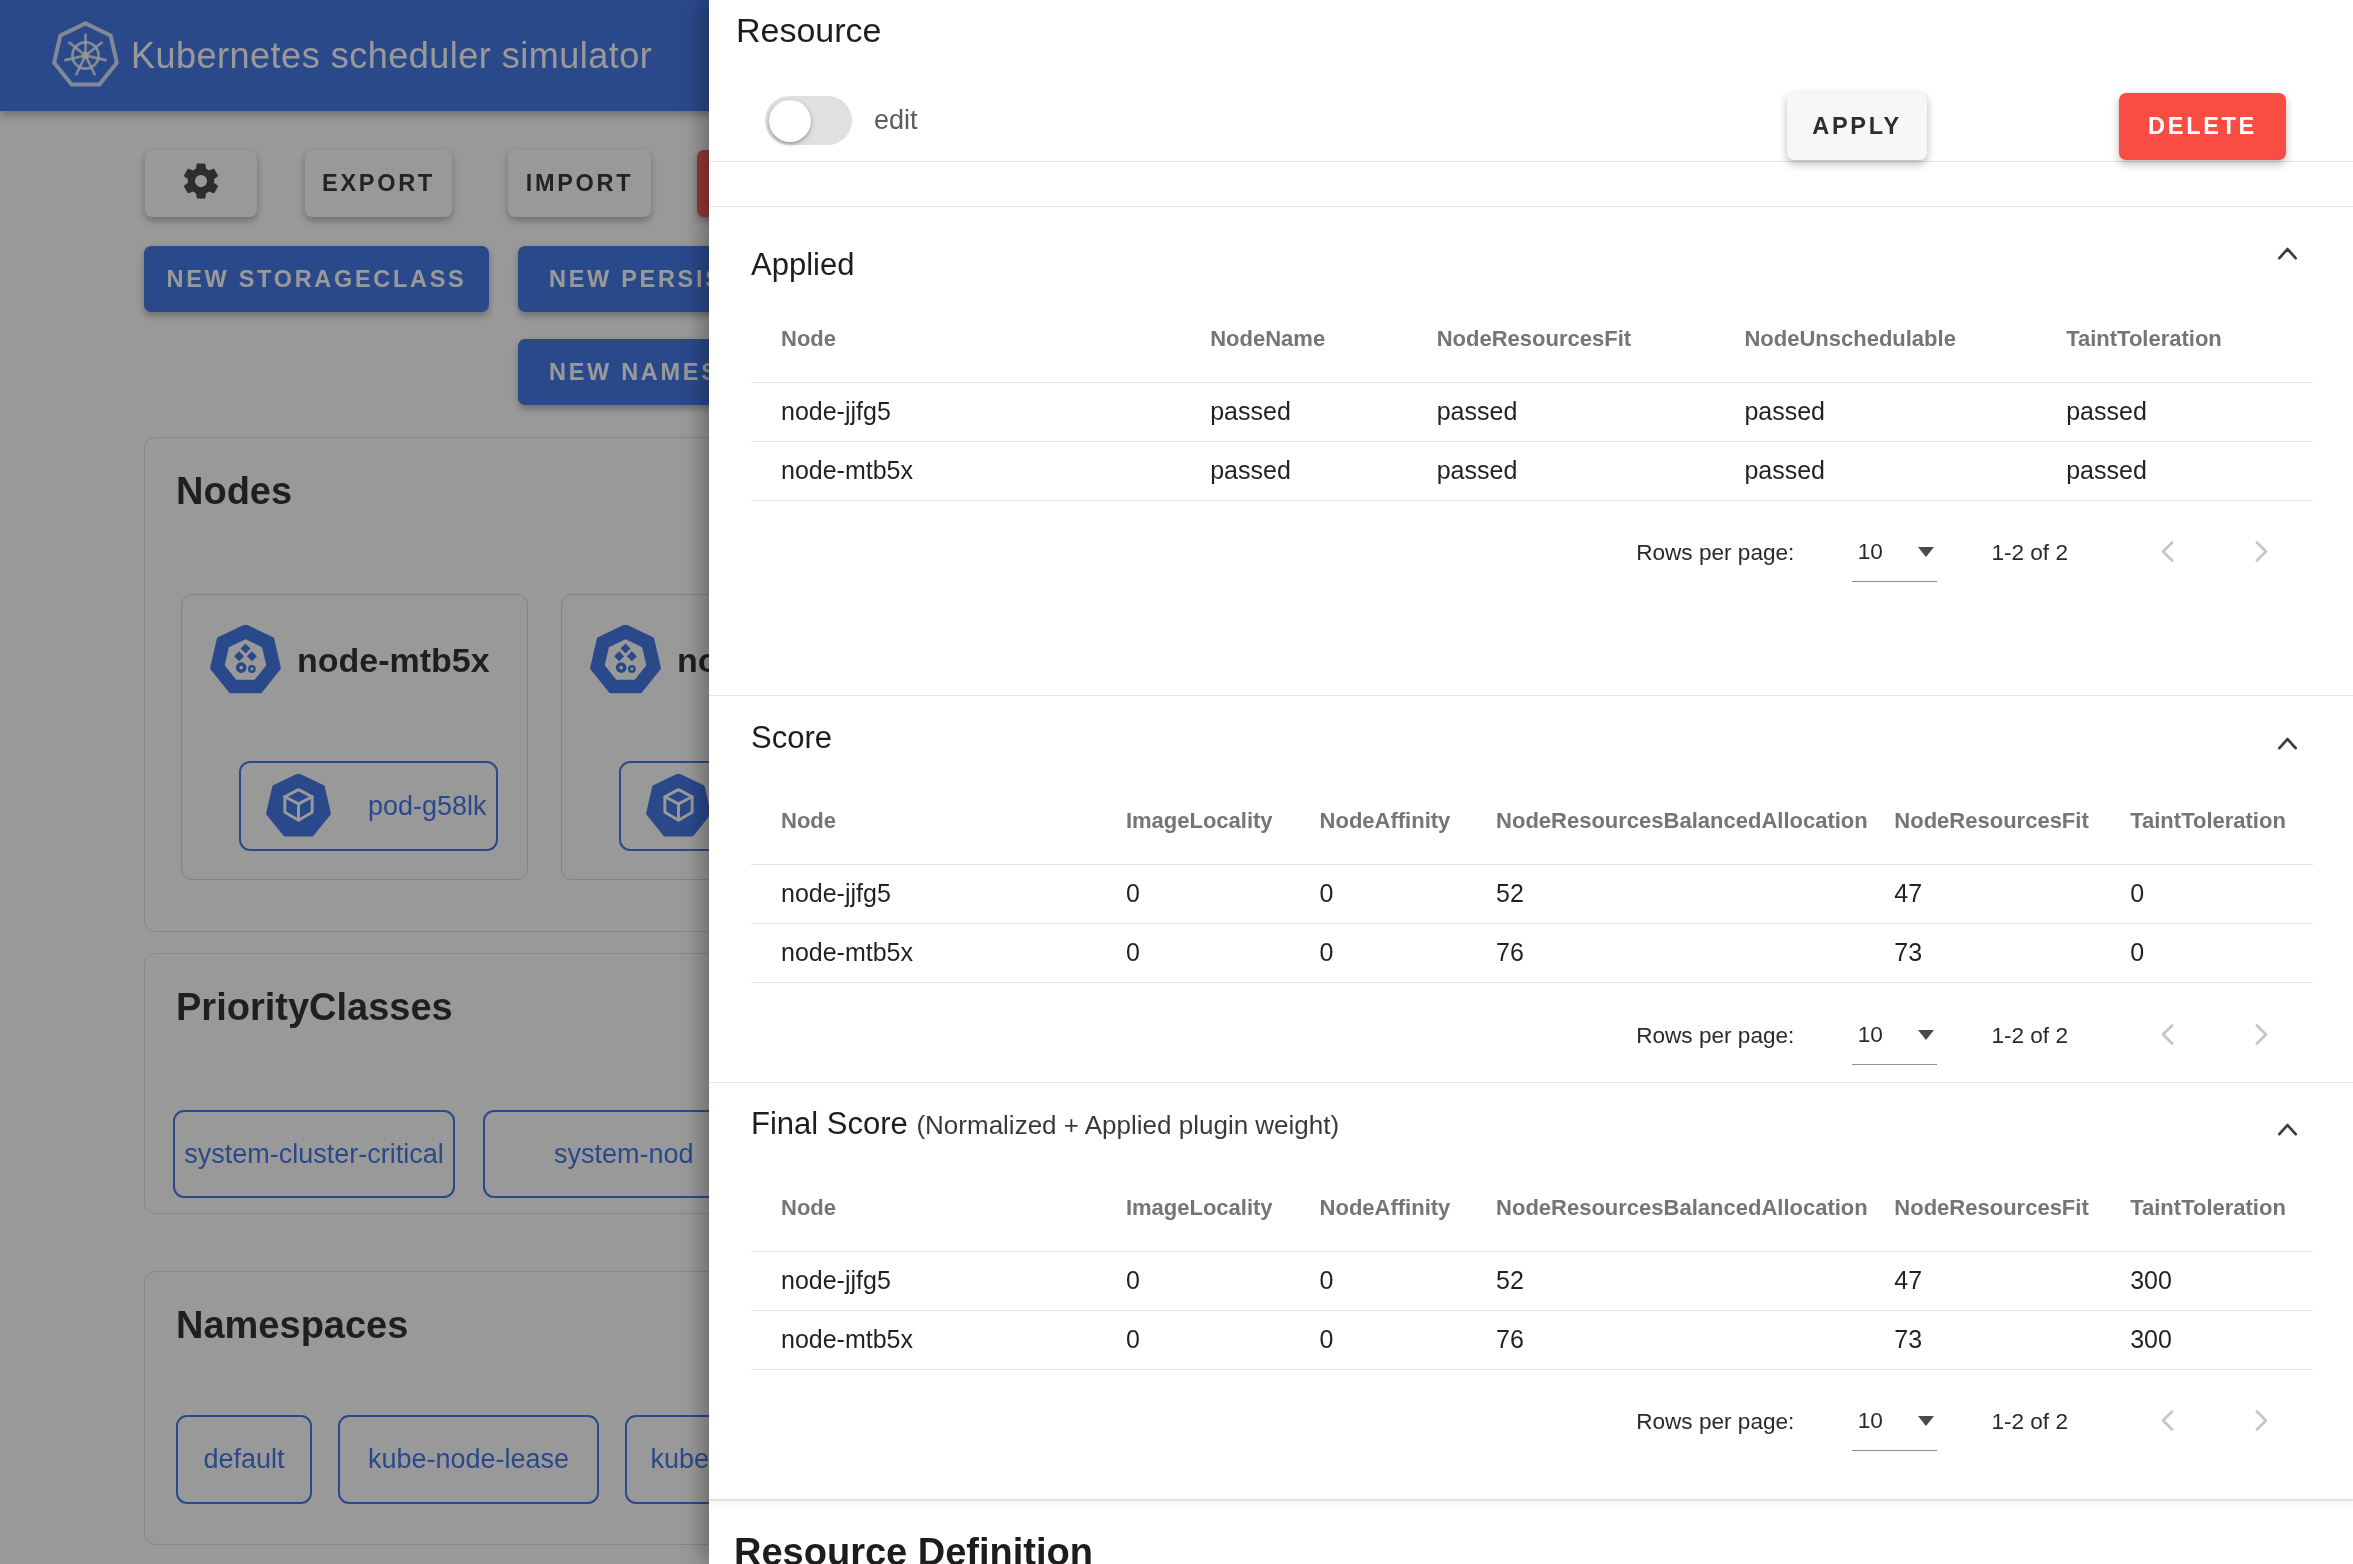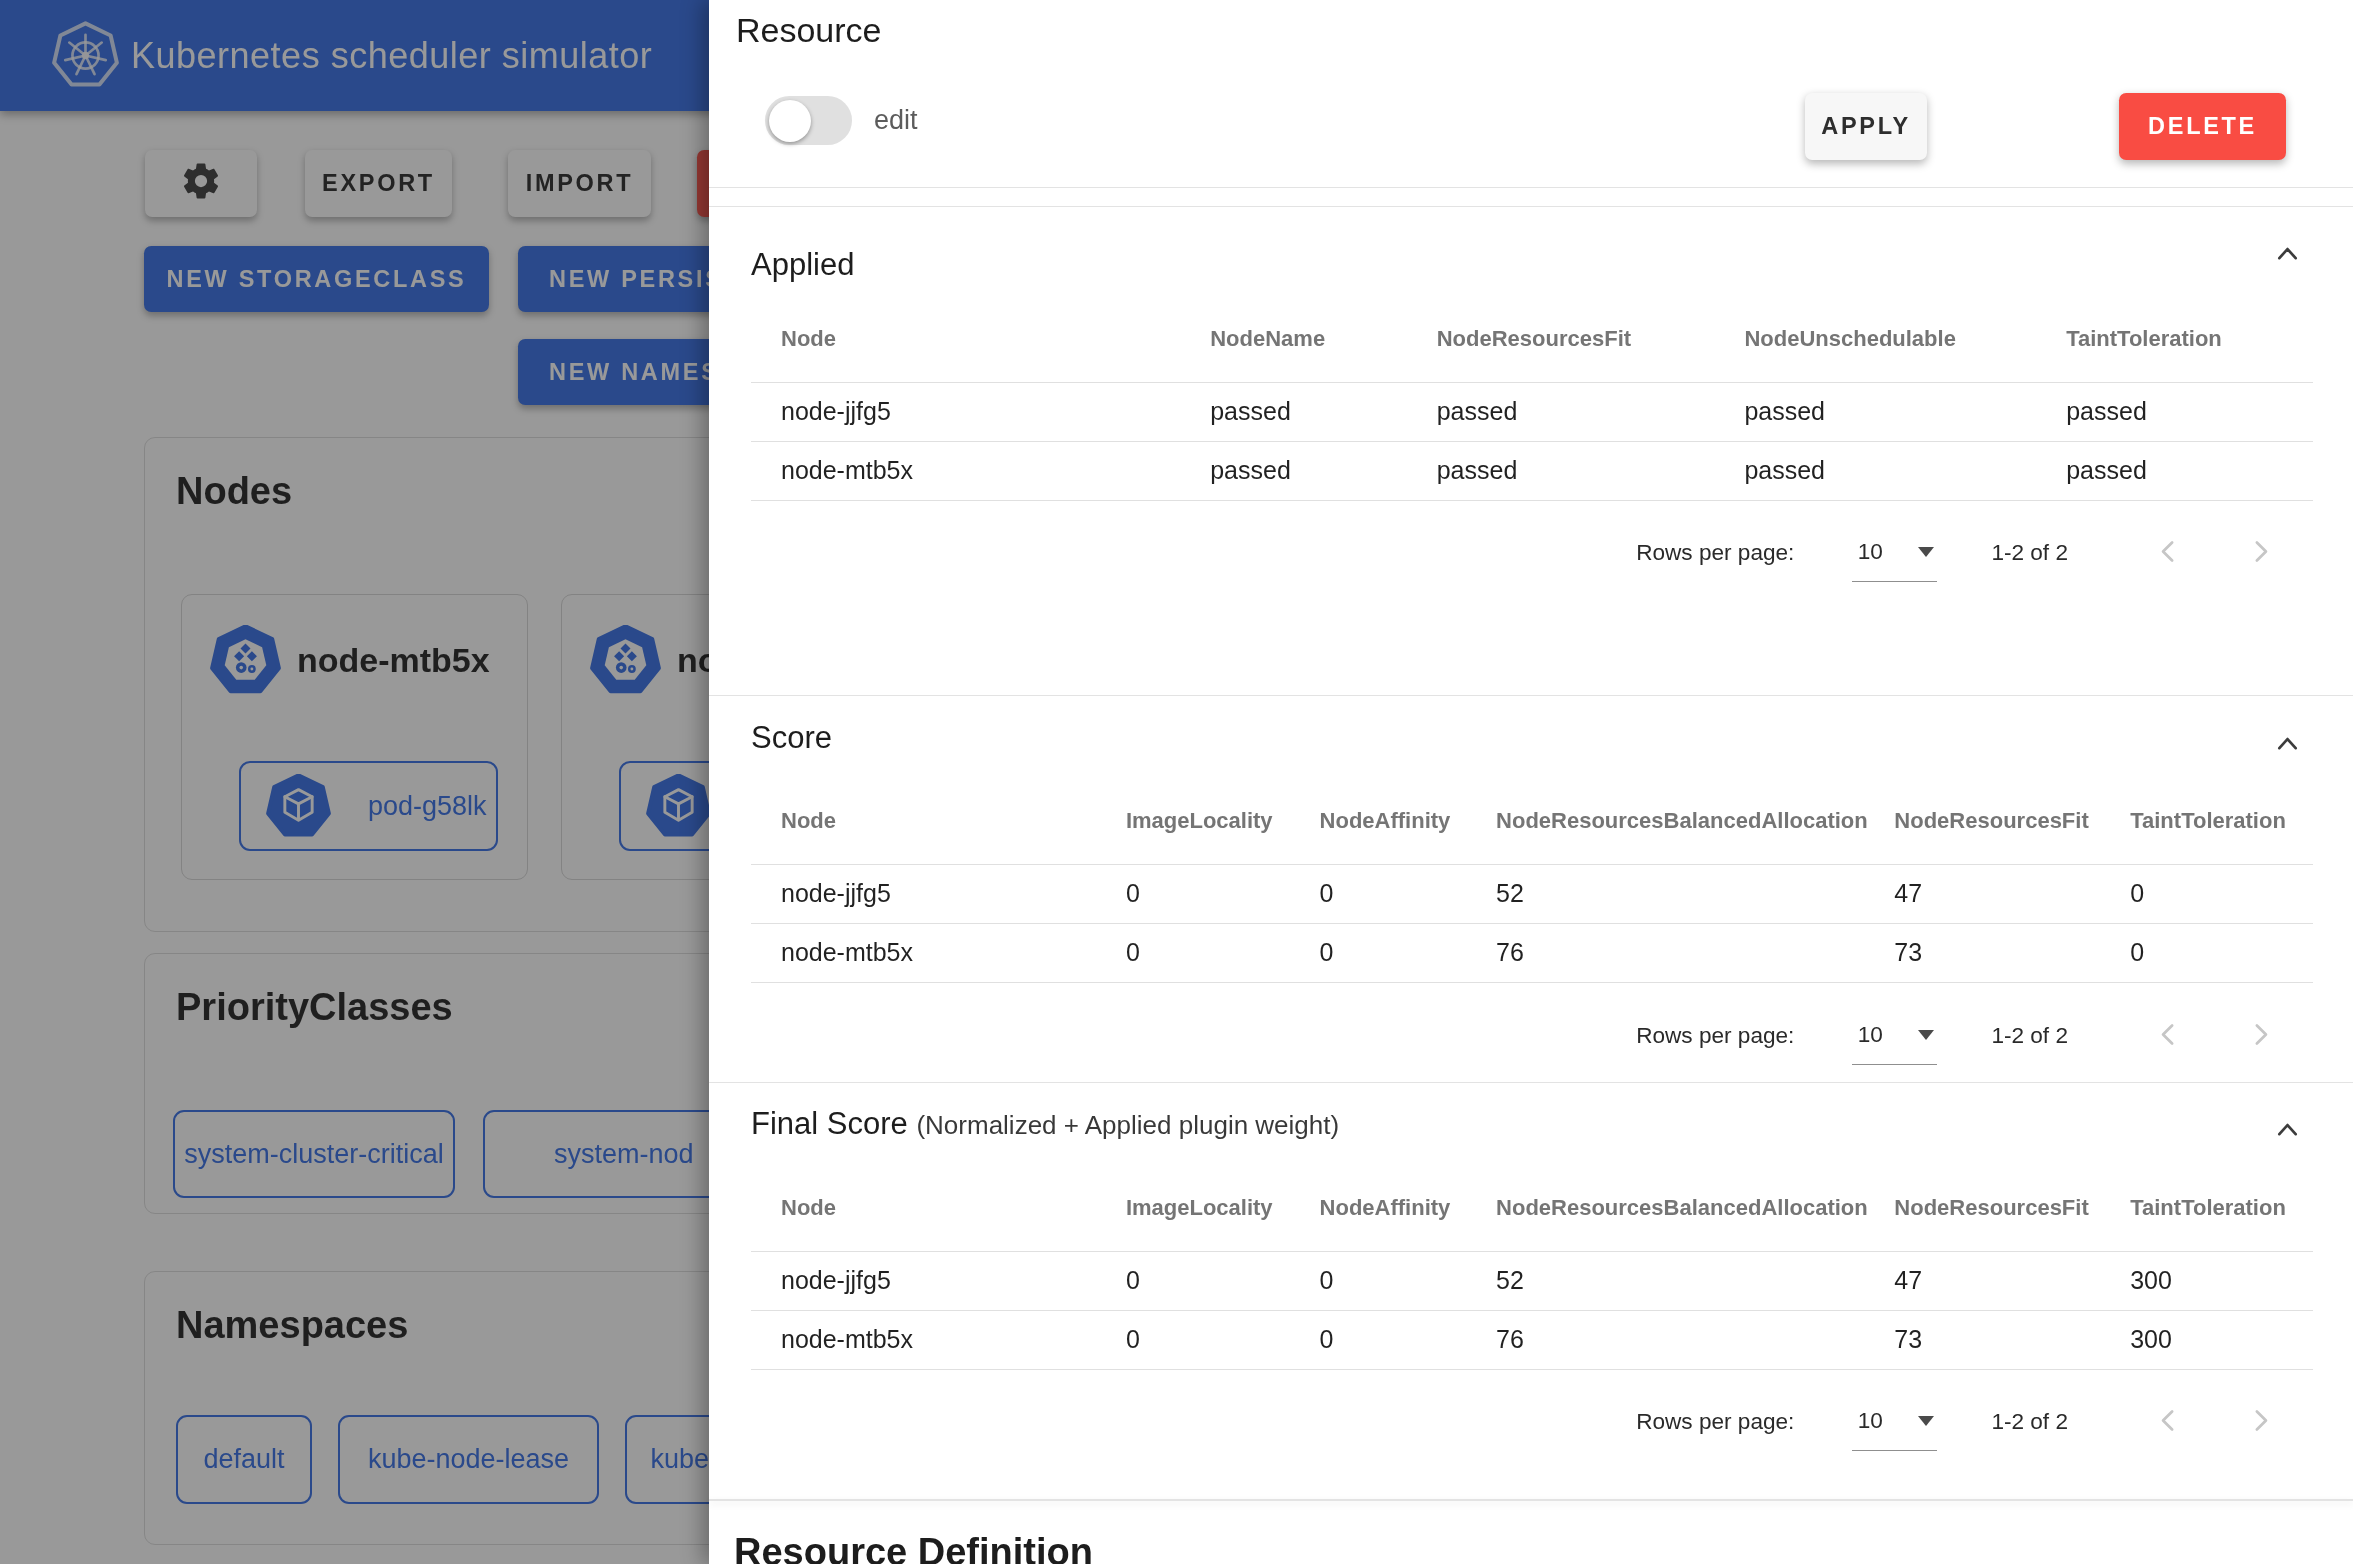--- a/index.html
+++ b/index.html
@@ -29,22 +29,22 @@
   .chip { position:absolute; border:2.3px solid var(--primary); border-radius:11px; background:#fff; display:flex; align-items:center; justify-content:center; font-size:27px; color:var(--primary); }
   .chip-left { justify-content:flex-start; }
 
   
   .scrim { position:absolute; inset:0; background:rgba(33,33,33,.46); z-index:50; cursor:pointer; }
   .drawer { position:absolute; top:0; right:0; width:1645px; height:1565px; background:#fff; z-index:100; box-shadow:-7.2px 0 20px rgba(0,0,0,.3); }
   .drawer-title { position:absolute; left:27px; top:11px; font-size:34px; color:#1d1d1d; }
   .switch { position:absolute; left:56px; top:96px; width:87px; height:49px; border-radius:24.4px; background:#e0e0e0; cursor:pointer; }
   .switch .thumb { position:absolute; left:3.6px; top:3.6px; width:42px; height:42px; border-radius:50%; background:#fff; box-shadow:0 1.8px 4.5px rgba(0,0,0,.35); }
   .edit-label { position:absolute; left:165px; top:96px; line-height:49px; font-size:27px; color:#5c5c5c; }
-  .topbar { position:absolute; left:0; top:0; right:0; height:188px; border-bottom:1.8px solid #e3e3e3; }
-  .apply-btn { position:absolute; top:93px; right:427px; height:67px; padding:0 16px; background:#f7f7f7; color:#2e2e2e; border-radius:7.2px; box-shadow:0 3.6px 8.1px rgba(0,0,0,.28); display:flex; align-items:center; font-size:23.5px; font-weight:bold; letter-spacing:2.7px; cursor:pointer; }
+  .topbar { position:absolute; left:0; top:0; right:0; height:162px; border-bottom:1.8px solid #e3e3e3; }
+  .apply-btn { position:absolute; top:93px; right:427px; height:67px; padding:0 25px; background:#f7f7f7; color:#2e2e2e; border-radius:7.2px; box-shadow:0 3.6px 8.1px rgba(0,0,0,.28); display:flex; align-items:center; font-size:23.5px; font-weight:bold; letter-spacing:2.7px; cursor:pointer; }
   .delete-btn { position:absolute; top:93px; right:68px; height:67px; padding:0 29px; background:var(--danger); color:#fff; border-radius:7.2px; box-shadow:0 3.6px 8.1px rgba(0,0,0,.28); display:flex; align-items:center; font-size:23.5px; font-weight:bold; letter-spacing:2.7px; cursor:pointer; }
 
   .section { position:absolute; left:0; right:0; border-top:1.8px solid #e3e3e3; }
   .section h2 { position:absolute; left:42px; font-size:31px; font-weight:400; color:#1d1d1d; }
   .section h2 .sub { font-size:26px; color:rgba(0,0,0,.78); font-weight:400; }
   .collapse-btn { position:absolute; right:47px; width:40px; height:40px; display:flex; align-items:center; justify-content:center; cursor:pointer; background:none; border:none; }
 
   table.tbl { position:absolute; left:42px; right:42px; width:1562px; border-collapse:collapse; table-layout:fixed; }
   .tbl th { height:85px; text-align:left; vertical-align:middle; font-size:22px; font-weight:bold; color:#757575; border-bottom:1.8px solid #e0e0e0; padding:0; }
   .tbl td { height:59px; text-align:left; vertical-align:middle; font-size:25px; color:rgba(0,0,0,.87); border-bottom:1.8px solid #e0e0e0; padding:0; }

